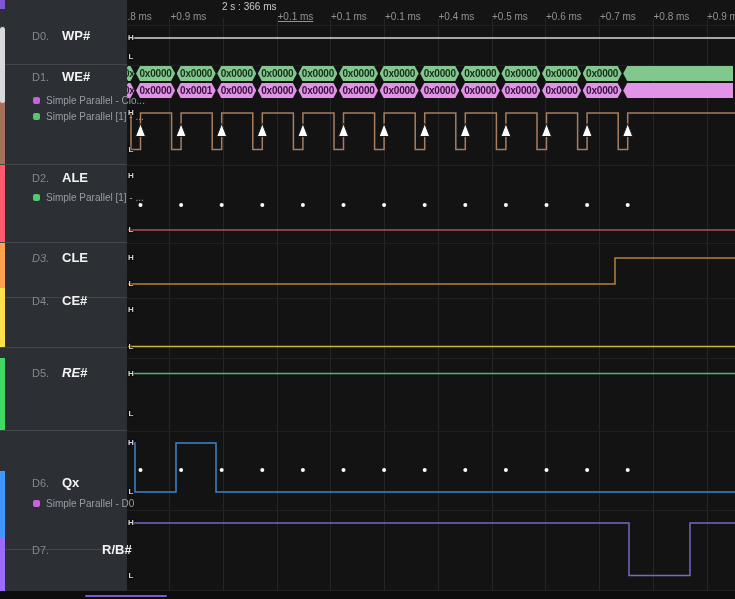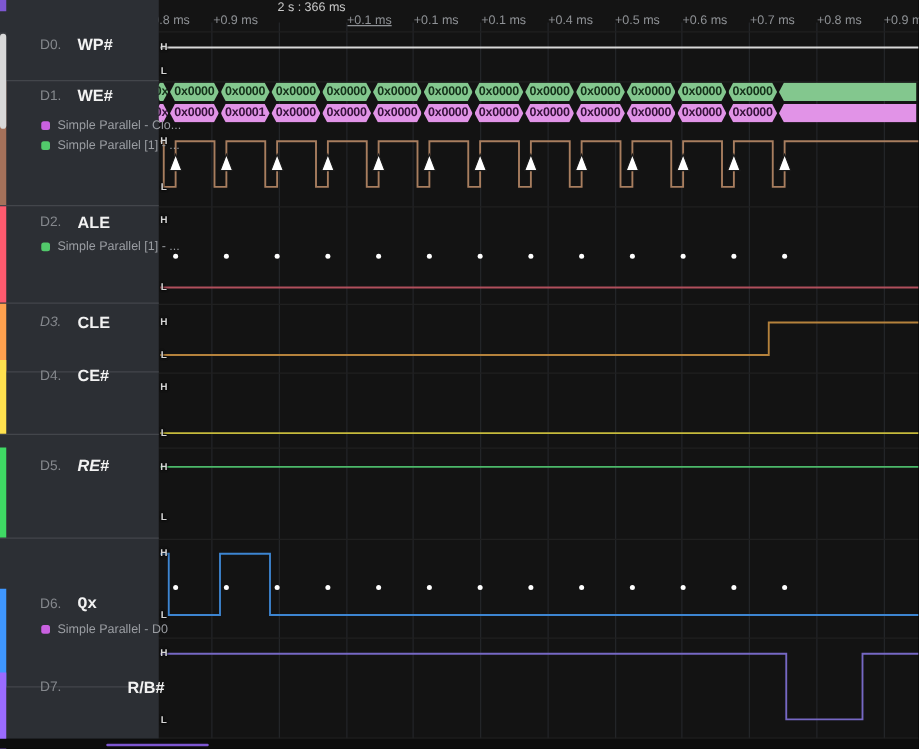--- a/index.html
+++ b/index.html
@@ -224,21 +224,21 @@
           <div class="ch-name" style="top: 5px;">CE#</div>
         </div>
         <div class="ch-row" style="top: 358px; height: 73px;">
           <div class="ch-strip" style="background: rgb(63, 217, 100);"></div>
           <div class="ch-id" style="top: 9px;">D5.</div>
           <div class="ch-name" style="top: 7px; font-style: italic;">RE#</div>
         </div>
         <div class="ch-row" style="top: 431px; height: 79px; margin-top: 40px;">
           <div class="ch-strip" style="background: rgb(63, 151, 255);"></div>
           <div class="ch-id" style="top: 6px;">D6.</div>
-          <div class="ch-name" style="top: 4px; font-family: Liberation Mono, monospace;">Qx</div>
+          <div class="ch-name" style="top: 4px;">Qx</div>
           <div class="analyzer" style="top: 27px;">
             <div class="an-dot" style="background: rgb(201, 97, 224);"></div>
             <div class="an-label">Simple Parallel - D0</div>
           </div>
         </div>
         <div class="ch-row" style="top: 510px; height: 81px; margin-top: 28px;">
           <div class="ch-strip" style="background: rgb(155, 107, 255);"></div>
           <div class="ch-id" style="top: 6px;">D7.</div>
           <div class="ch-name" style="top: 4px; padding-left: 40px;">R/B#</div>
         </div>

